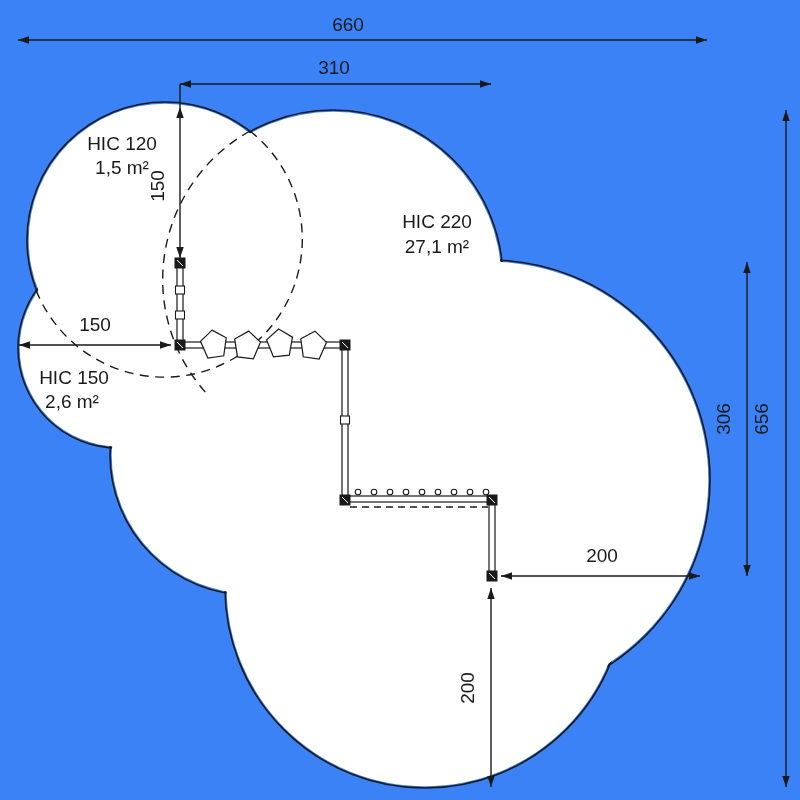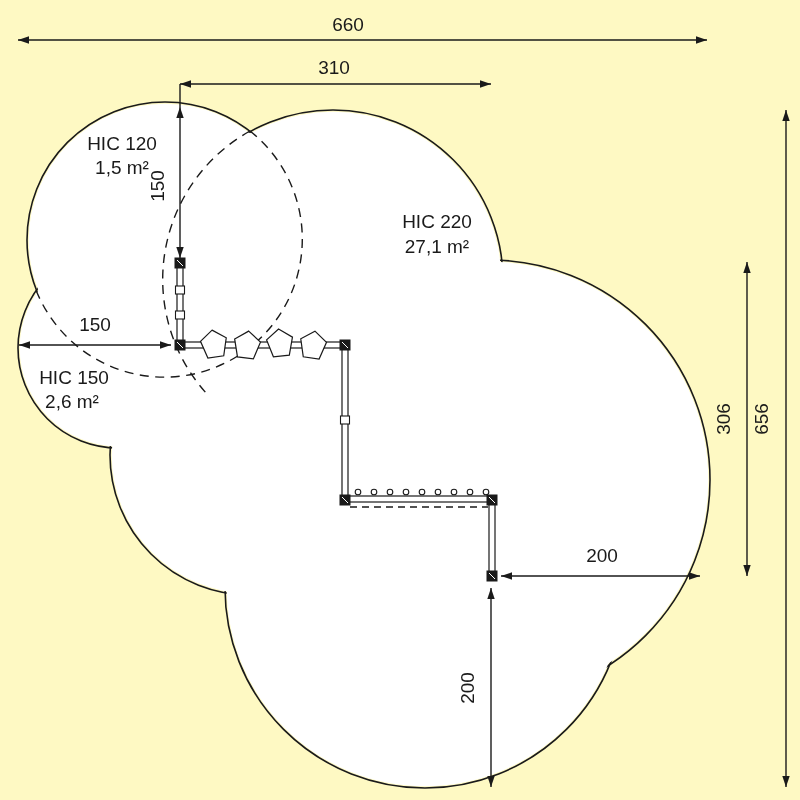--- a/index.html
+++ b/index.html
@@ -5,21 +5,21 @@
   html, body {
     margin: 0;
     padding: 0;
     background: #ffffff;
     font-family: "Liberation Sans", sans-serif;
   }
   #canvas {
     position: relative;
     width: 800px;
     height: 800px;
-    background: #fef9c3;
+    background: #3b82f6;
     overflow: hidden;
   }
   svg { display: block; }
   text {
     font-family: "Liberation Sans", sans-serif;
     font-size: 19px;
     fill: #1a1a1a;
   }
 </style>
 </head>

